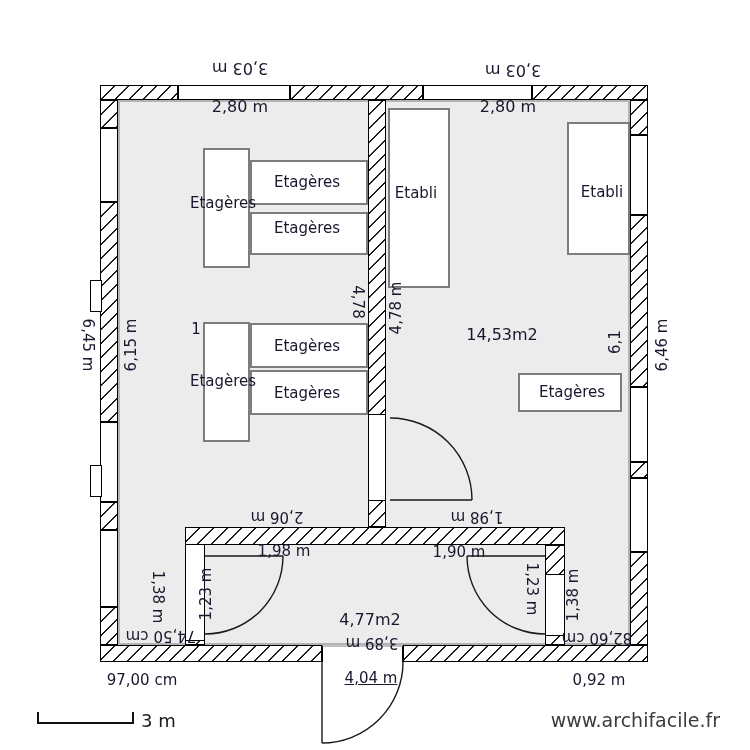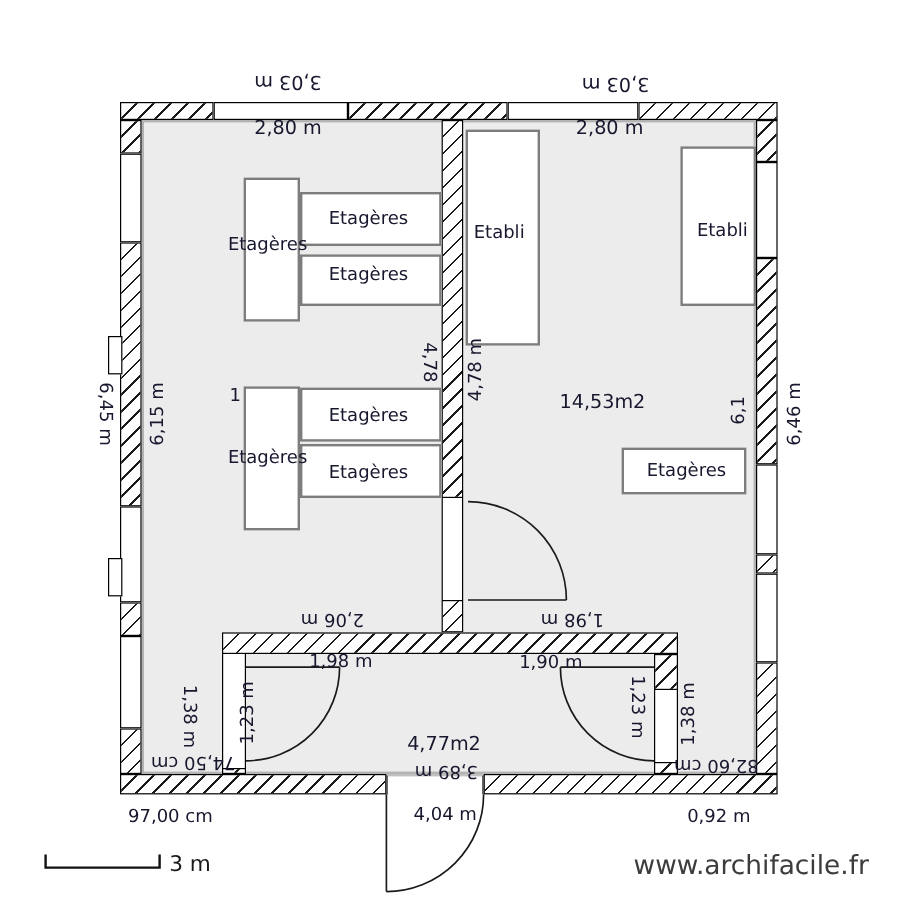--- a/index.html
+++ b/index.html
@@ -16,21 +16,21 @@
   .gaph{position:absolute;box-sizing:border-box;background:#fff;
         border-left:1px solid #000;border-right:1px solid #000;border-top:2px solid #c0c0c0;}
   .sill{position:absolute;box-sizing:border-box;border:1px solid #000;background:#fff;}
   .furn{position:absolute;box-sizing:border-box;border:2px solid #7d7d7d;background:#fff;}
   .lbl{position:absolute;font-size:15px;line-height:20px;color:#17172e;
        text-align:center;white-space:nowrap;}
   .big{font-size:16px;}
   .r90{transform:rotate(90deg);}
   .r270{transform:rotate(-90deg);}
   .r180{transform:rotate(180deg);}
-  .footer-url{position:absolute;left:528px;top:709px;width:192px;font-size:22px;
+  .footer-url{position:absolute;left:528px;top:709px;width:192px;font-size:19px;
        color:#3c3c3c;text-align:right;white-space:nowrap;}
   .scale-lbl{position:absolute;left:141px;top:710px;font-size:18px;color:#1a1a1a;white-space:nowrap;}
   svg{position:absolute;left:0;top:0;}
 </style>
 </head>
 <body>
 
 <div id="canvas">
 
   <div class="floor"></div>
@@ -117,21 +117,21 @@
   <div class="lbl r270" style="left:169px;top:584px;width:74px;">1,23 m</div>
   <div class="lbl r90" style="left:495px;top:579px;width:74px;">1,23 m</div>
   <div class="lbl r90" style="left:121px;top:587px;width:74px;">1,38 m</div>
   <div class="lbl r270" style="left:536px;top:585px;width:74px;">1,38 m</div>
 
   <div class="lbl r180" style="left:117px;top:626px;width:88px;">74,50 cm</div>
   <div class="lbl r180" style="left:553px;top:628px;width:88px;">82,60 cm</div>
   <div class="lbl r180" style="left:332px;top:633px;width:80px;">3,89 m</div>
 
   <div class="lbl" style="left:97px;top:670px;width:90px;">97,00 cm</div>
-  <div class="lbl" style="left:331px;top:668px;width:80px;">4,04 m</div>
+  <div class="lbl" style="left:331px;top:668px;width:80px;text-decoration:underline;">4,04 m</div>
   <div class="lbl" style="left:559px;top:670px;width:80px;">0,92 m</div>
 
   <div class="lbl big" style="left:462px;top:325px;width:80px;">14,53m2</div>
   <div class="lbl big" style="left:335px;top:586px;width:70px;margin-top:24px;">4,77m2</div>
   <div class="lbl" style="left:190px;top:319px;width:12px;">1</div>
 
   <div class="lbl" style="left:178px;top:193px;width:90px;">Etagères</div>
   <div class="lbl" style="left:262px;top:172px;width:90px;">Etagères</div>
   <div class="lbl" style="left:262px;top:218px;width:90px;">Etagères</div>
   <div class="lbl" style="left:178px;top:371px;width:90px;">Etagères</div>

